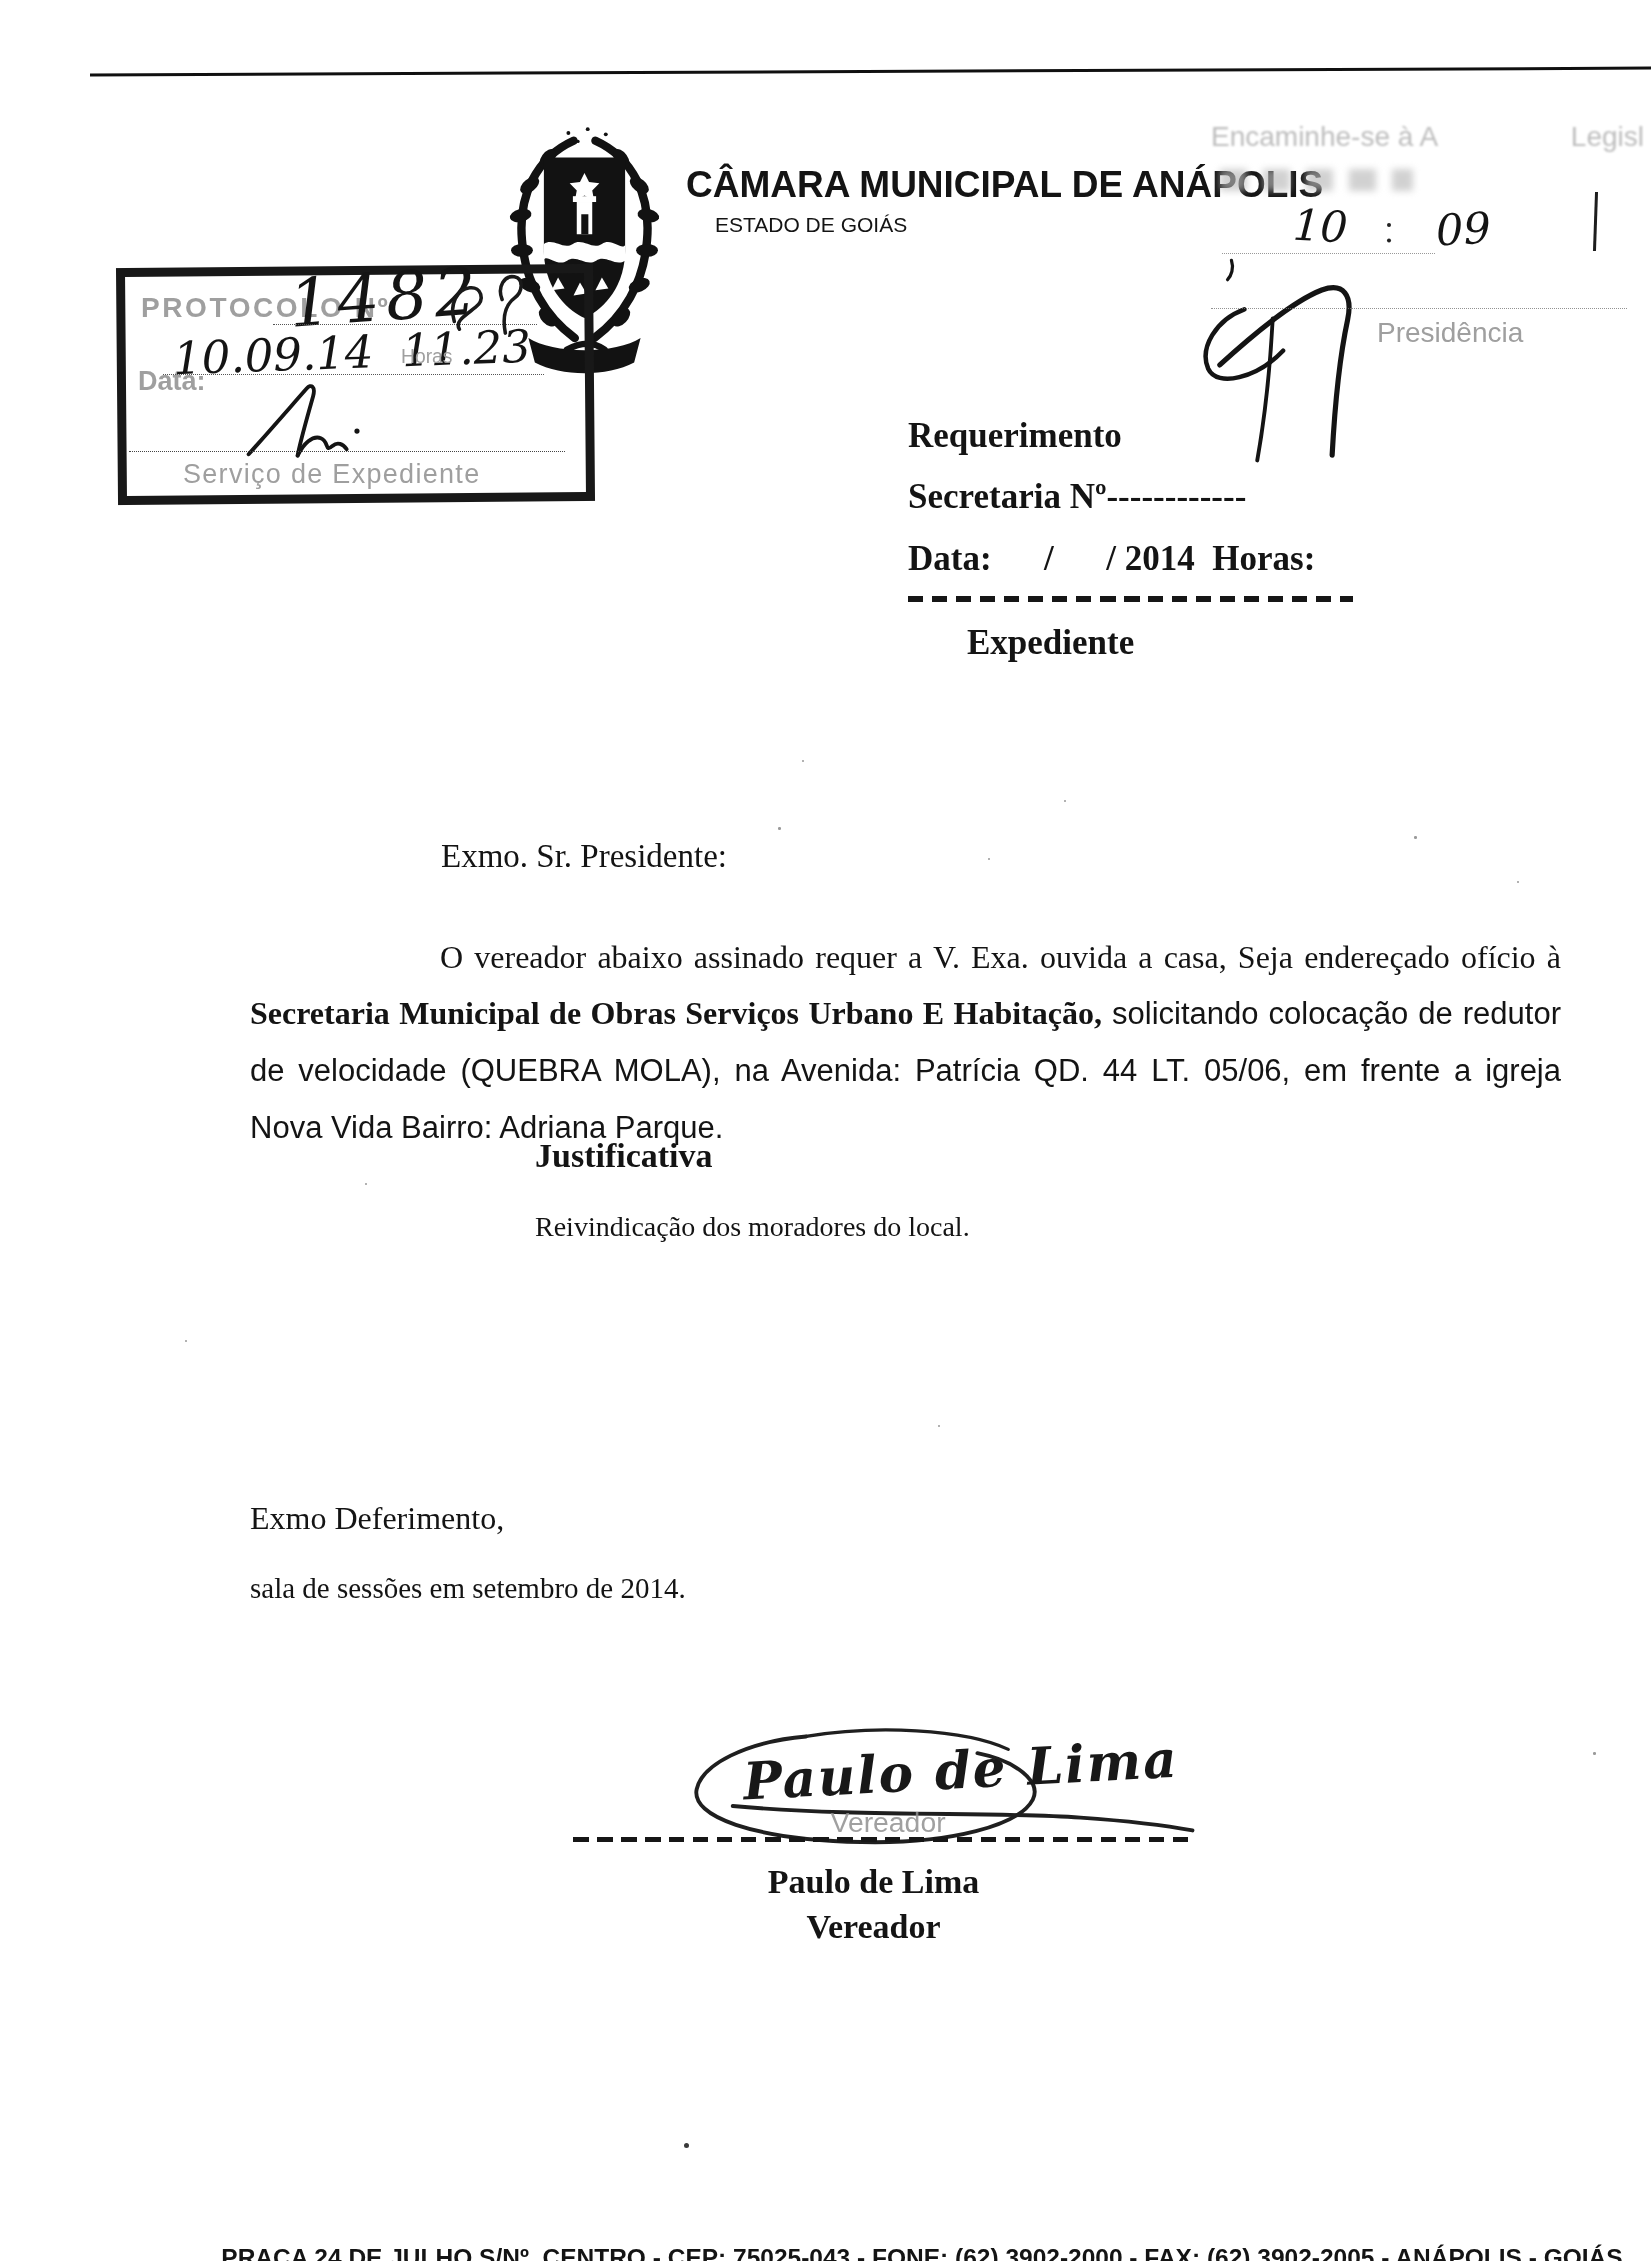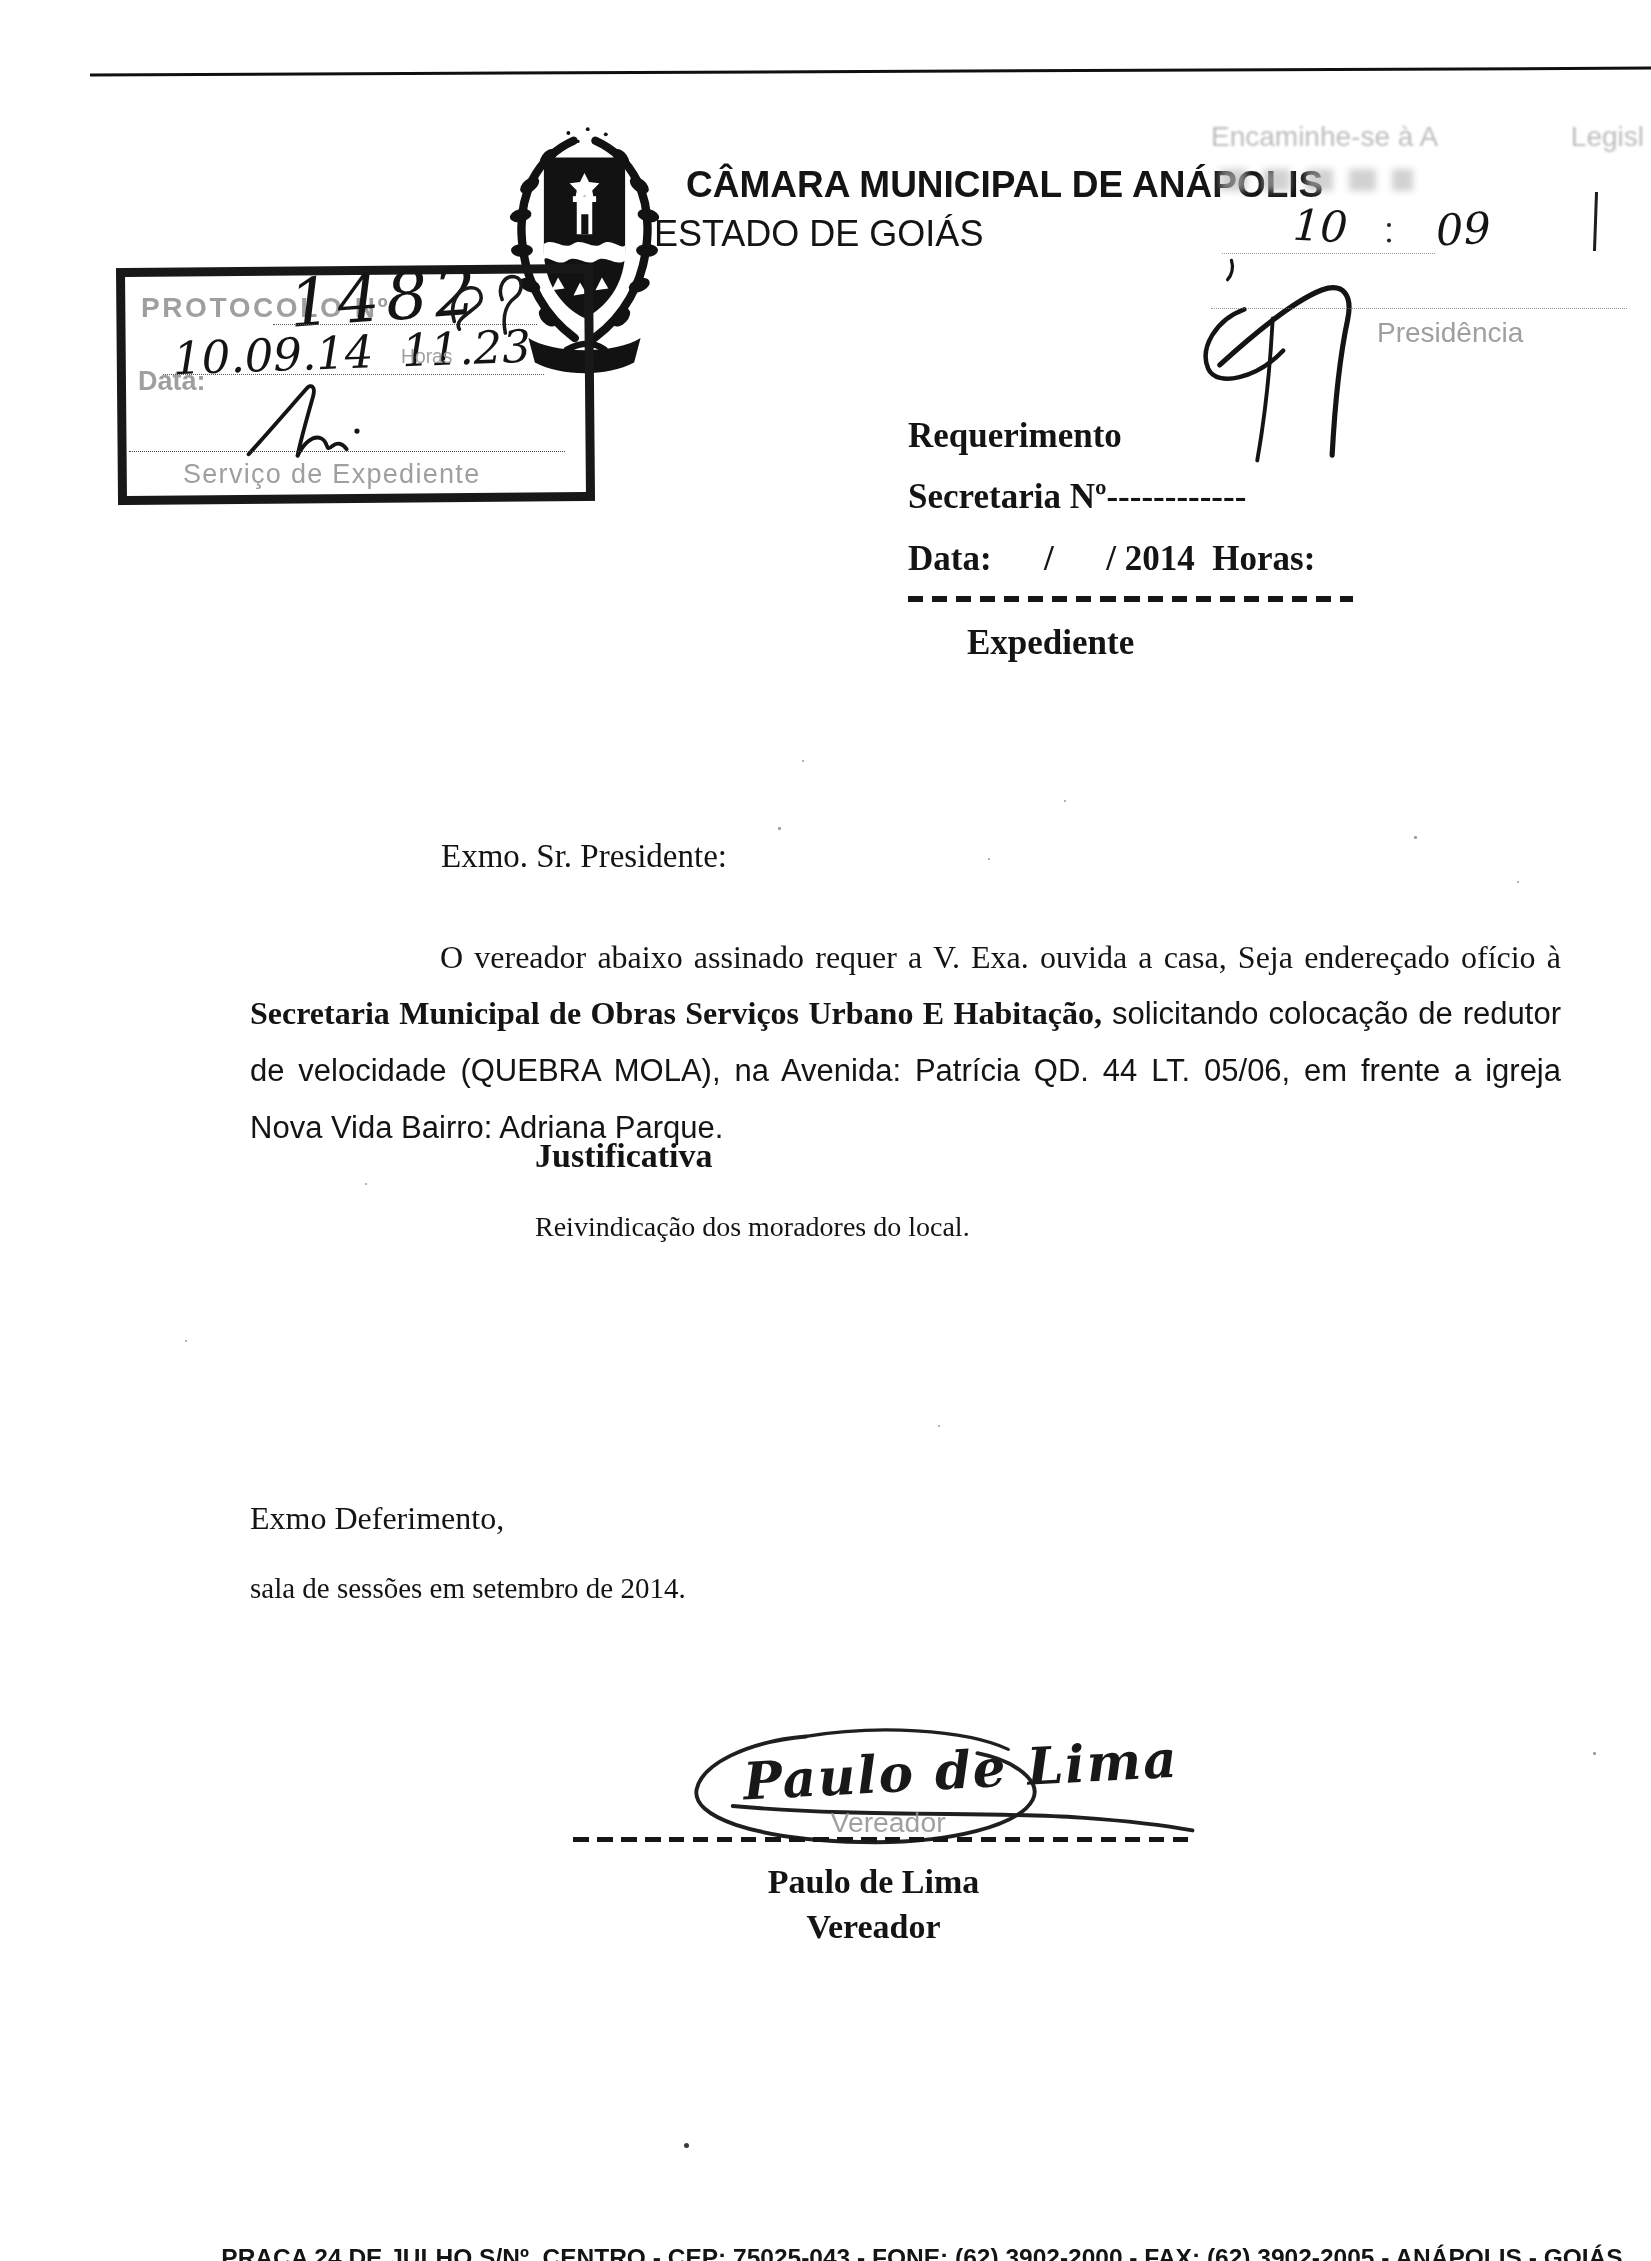--- a/index.html
+++ b/index.html
@@ -62,21 +62,21 @@
     <path d="M82 186 C97 176 112 196 127 186 C142 176 157 196 172 186 C187 176 202 196 208 188 L208 212 C193 222 178 202 163 212 C148 222 133 202 118 212 C103 222 88 202 82 210 Z" fill="#fff"></path>
     <g fill="#fff">
       <path d="M104 238 l10 17 -20 3 Z"></path>
       <path d="M138 246 l10 17 -20 3 Z"></path>
       <path d="M172 238 l10 17 -20 3 Z"></path>
     </g>
     <path d="M58 332 C95 357 195 357 232 332 L222 370 C180 392 110 392 68 370 Z" fill="#121212"></path>
   </svg>
 
   <div class="abs sans b" style="left:686px;top:164px;font-size:37px;letter-spacing:0;">CÂMARA MUNICIPAL DE ANÁPOLIS</div>
-  <div class="abs sans" style="left:654px;top:213px;font-size:36px;">ESTADO DE GOIÁS</div>
+  <div class="abs sans" style="left:715px;top:213px;font-size:21px;">ESTADO DE GOIÁS</div>
 
   <div class="abs fainter sans" style="left:1211px;top:121px;width:433px;font-size:28px;display:flex;justify-content:space-between;">
     <span>Encaminhe-se à A</span>
     <span>Legisl</span>
   </div>
   <div class="abs" style="left:1220px;top:169px;width:193px;height:22px;filter:blur(3.9px);opacity:.65;
               background:repeating-linear-gradient(90deg,#b9b9b9 0 27px,transparent 27px 43px);"></div>
 
   <span class="abs hand" style="left:1293px;top:201px;font-size:43px;transform:rotate(3deg);">10</span>
   <div class="abs" style="left:1387px;top:223px;width:3.9px;height:3.9px;background:#222;border-radius:50%;box-shadow:0 15.5px 0 #222;"></div>

